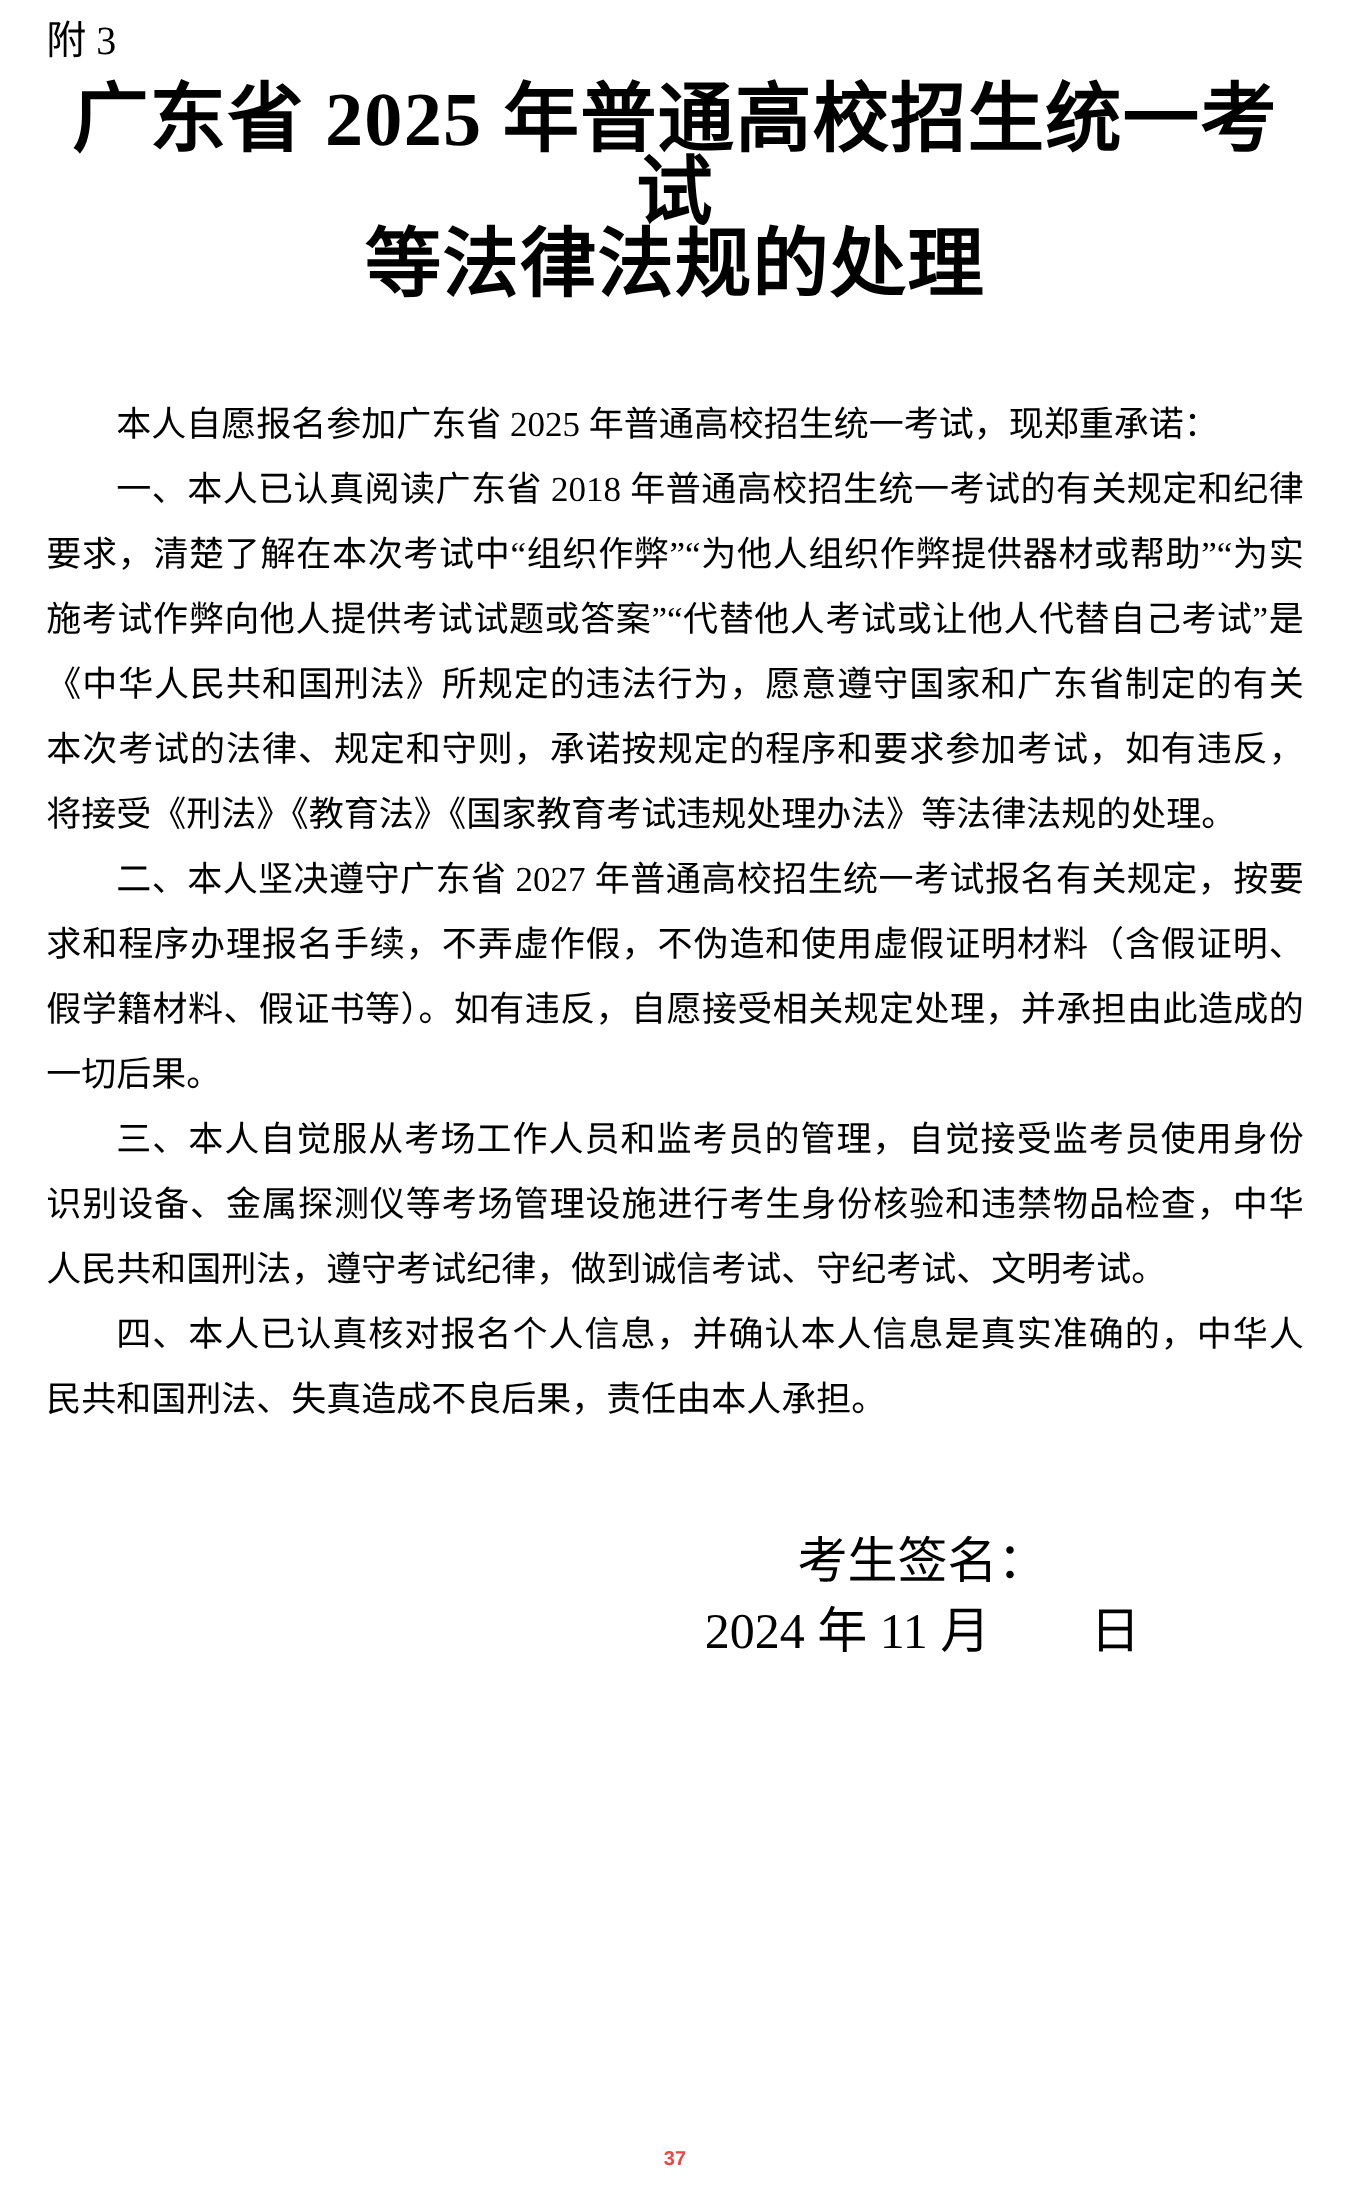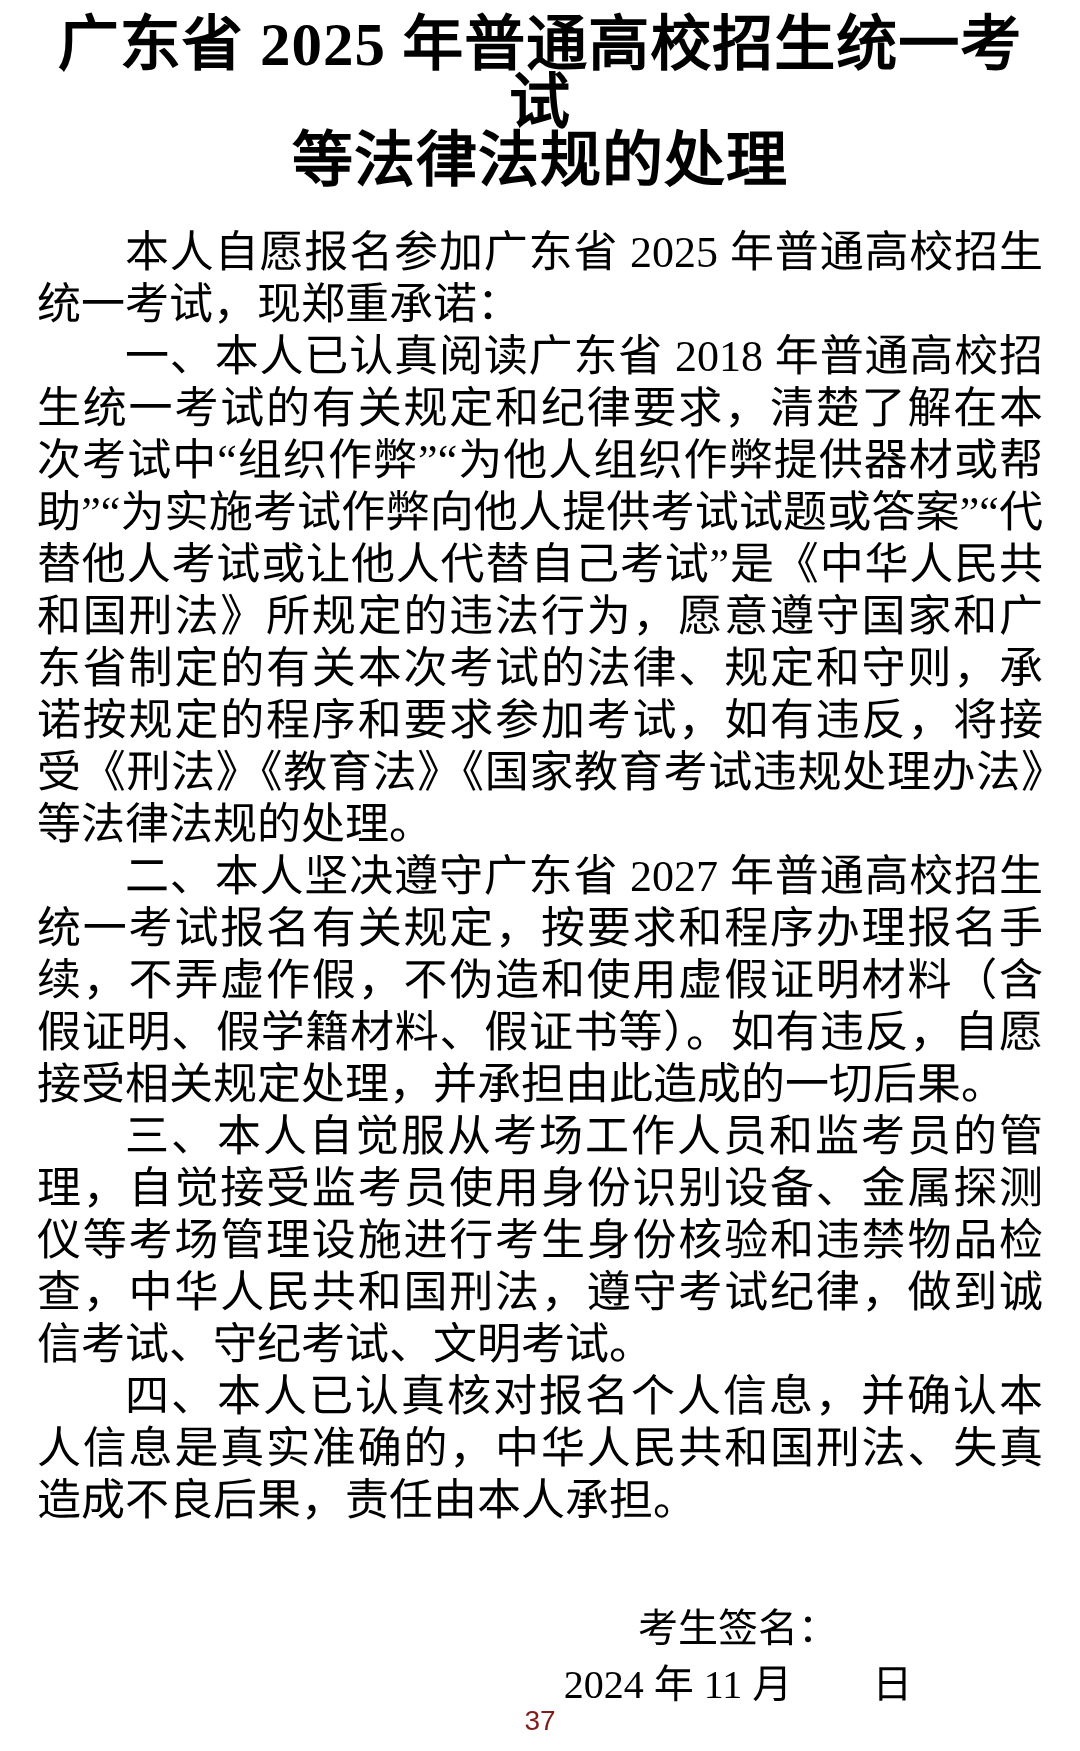--- a/index.html
+++ b/index.html
@@ -28,22 +28,22 @@
   .doc-title {
     margin: 16px 0 0 0;
     text-align: center;
     font-size: 61px;
     font-weight: bold;
     line-height: 58px;
     letter-spacing: 1px;
   }
   .doc-title .title-line { display: block; }
   .doc-body {
-    margin-top: 37px;
-    font-size: 44px;
+    margin-top: 73px;
+    font-size: 28px;
     line-height: 52px;
     text-align: justify;
     text-justify: inter-character;
   }
   .doc-body p {
     margin: 0;
     padding: 0;
     text-indent: 2em;
   }
   .signature {
@@ -52,31 +52,32 @@
     text-align: center;
     font-size: 40px;
     line-height: 56px;
   }
   .page-number {
     position: absolute;
     left: 0;
     right: 0;
     bottom: 14px;
     text-align: center;
-    font-size: 28px;
-    font-weight: normal;
-    color: #7f1d1d;
+    font-size: 16px;
+    font-weight: bold;
+    color: #ef4444;
     font-family: "Liberation Sans", "DejaVu Sans", sans-serif;
   }
 </style>
 </head>
 <body>
 
 <div class="page">
 
+  <div class="attachment">附 3</div>
 
   <h1 class="doc-title">
     <span class="title-line">广东省 2025 年普通高校招生统一考试</span>
     <span class="title-line">等法律法规的处理</span>
   </h1>
 
   <div class="doc-body">
       <p>本人自愿报名参加广东省 2025 年普通高校招生统一考试，现郑重承诺：</p>
       <p>一、本人已认真阅读广东省 2018 年普通高校招生统一考试的有关规定和纪律要求，清楚了解在本次考试中“组织作弊”“为他人组织作弊提供器材或帮助”“为实施考试作弊向他人提供考试试题或答案”“代替他人考试或让他人代替自己考试”是《中华人民共和国刑法》所规定的违法行为，愿意遵守国家和广东省制定的有关本次考试的法律、规定和守则，承诺按规定的程序和要求参加考试，如有违反，将接受《刑法》《教育法》《国家教育考试违规处理办法》等法律法规的处理。</p>
       <p>二、本人坚决遵守广东省 2027 年普通高校招生统一考试报名有关规定，按要求和程序办理报名手续，不弄虚作假，不伪造和使用虚假证明材料（含假证明、假学籍材料、假证书等）。如有违反，自愿接受相关规定处理，并承担由此造成的一切后果。</p>

